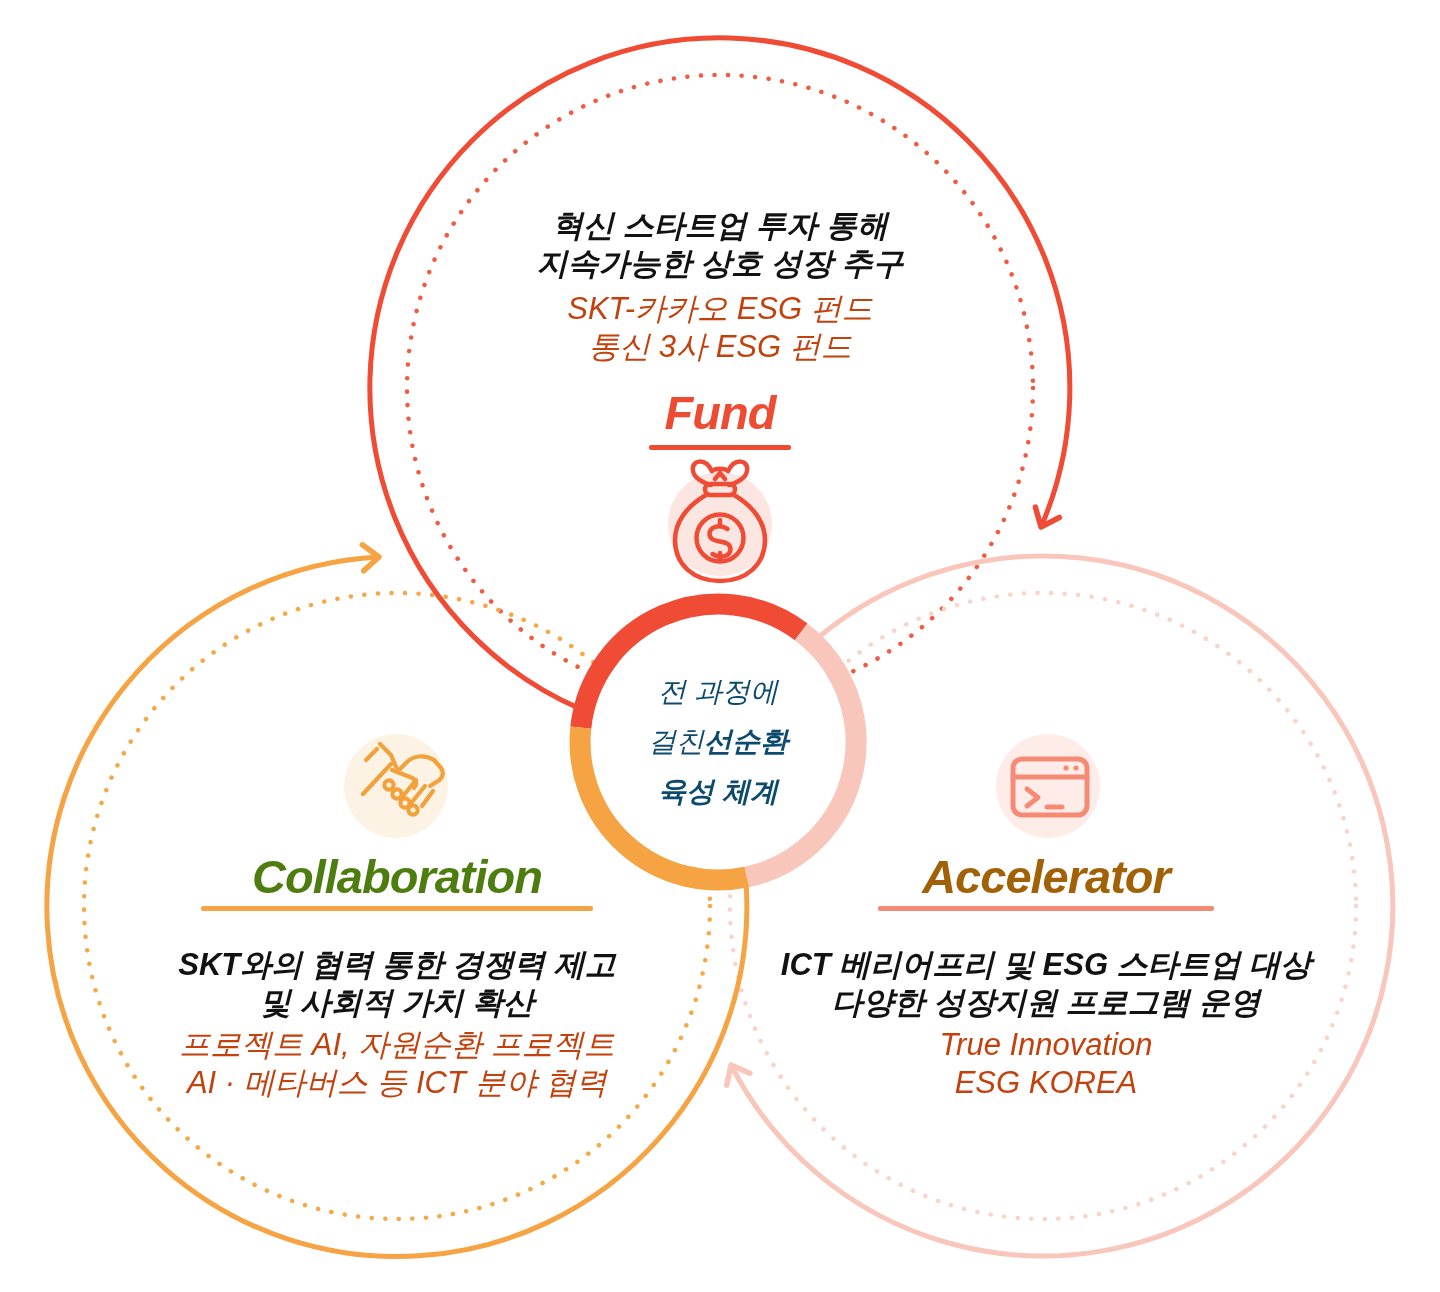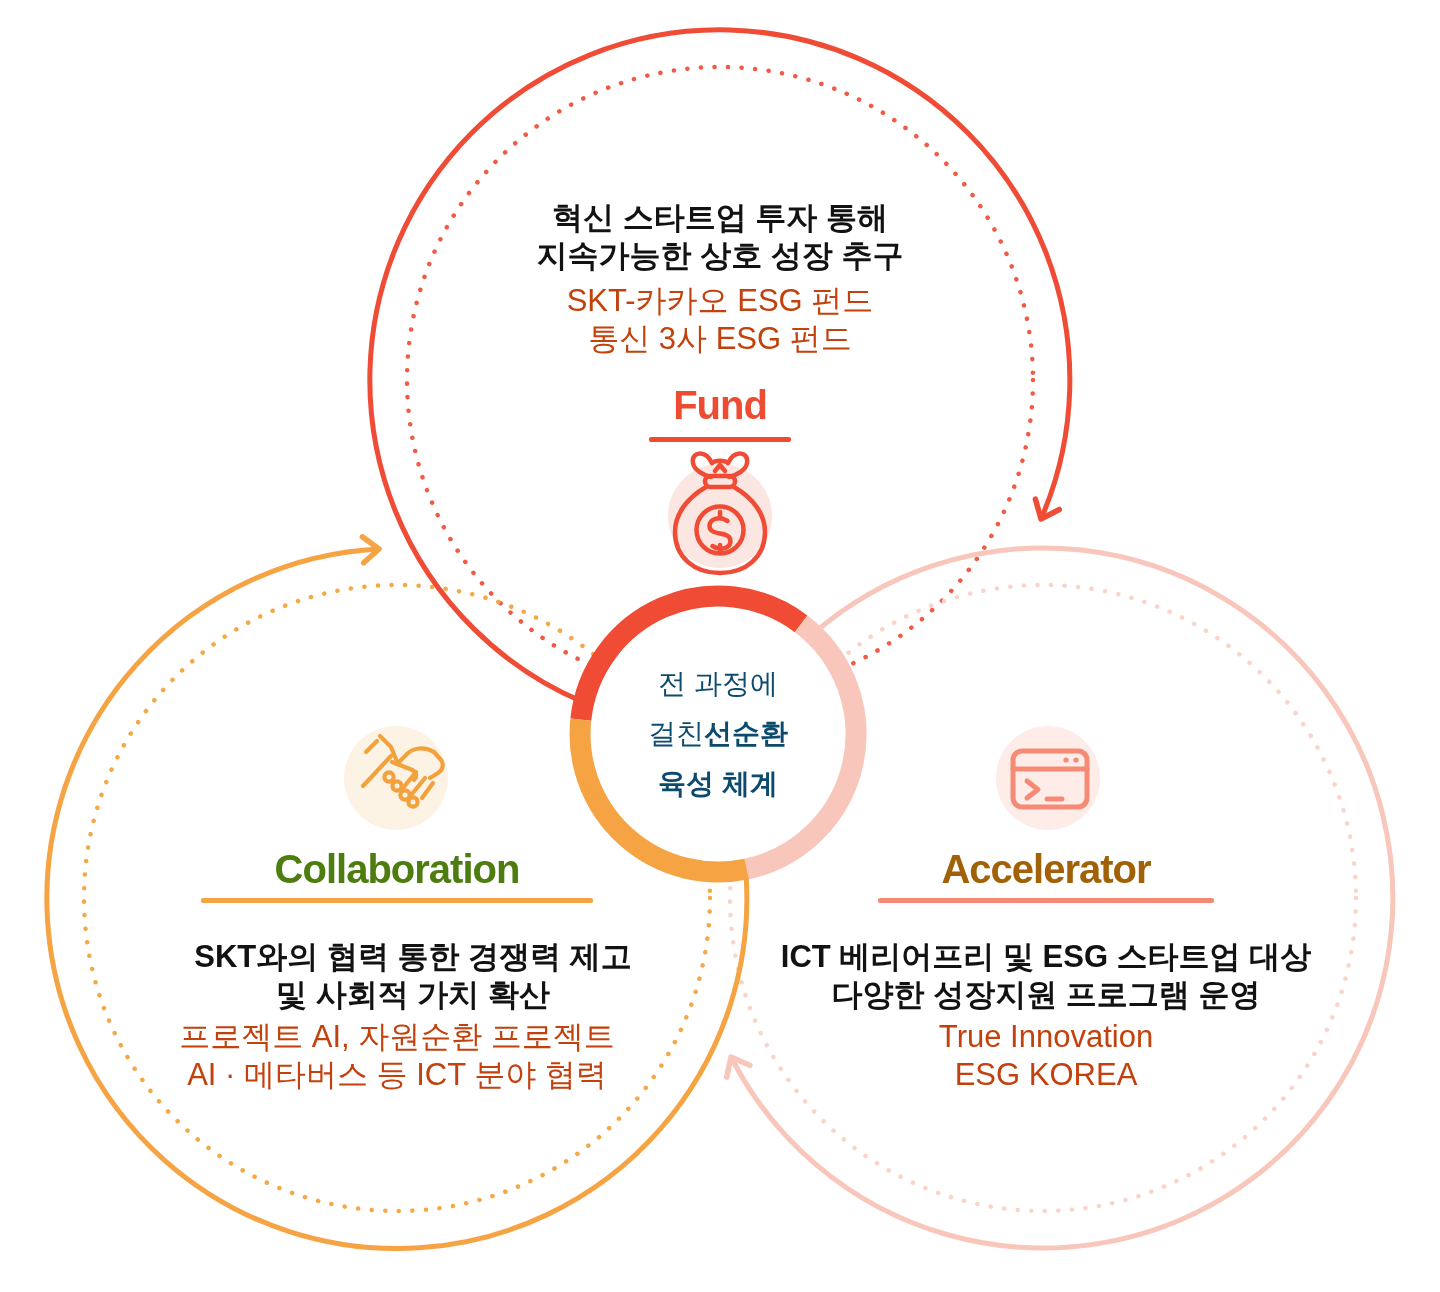--- a/index.html
+++ b/index.html
@@ -1,26 +1,26 @@
 <!DOCTYPE html>
 <html><head>
 <meta charset="utf-8">
 <style>
   html,body{margin:0;padding:0;}
   body{
     width:1440px;height:1292px;background:#ffffff;overflow:hidden;
     font-family:"Liberation Sans","DejaVu Sans",sans-serif;
     position:relative;
   }
-  .canvas{position:absolute;left:0;top:0;width:1440px;height:1161px;}
+  .canvas{position:absolute;left:0;top:8px;width:1440px;height:1161px;font-style:italic;}
   svg.art{position:absolute;left:0;top:0;}
   .txt{position:absolute;transform:translateX(-50%);text-align:center;white-space:nowrap;}
   .desc{font-size:31px;line-height:38px;font-weight:700;color:#121212;}
   .sub{font-size:31px;line-height:38px;font-weight:400;color:#c2410c;}
-  .title{font-size:40px;font-weight:700;line-height:62px;letter-spacing:-1px;}
+  .title{font-size:47px;font-weight:700;line-height:62px;letter-spacing:-1px;}
   .title.red{color:#ee4b33;}
   .title.orange{color:#4d7c0f;}
   .title.salmon{color:#a16207;}
   .underline{position:absolute;transform:translateX(-50%);height:5px;border-radius:2px;}
   .underline.red{background:#ee4b33;}
   .underline.orange{background:#f5a343;}
   .underline.salmon{background:#f58a74;}
   .center-text{font-size:28px;line-height:50px;font-weight:400;color:#0c4a6e;}
   .center-text .b{font-weight:700;}
   .center-text .pre{}
@@ -112,21 +112,21 @@
   </div>
   <div class="txt sub" style="left:720px;top:282px;">
     <div>SKT-카카오 ESG 펀드</div>
     <div>통신 3사 ESG 펀드</div>
   </div>
   <div class="txt title red" style="left:720px;top:374px;">Fund</div>
   <div class="underline red" style="left:720px;top:437px;width:142px;"></div>
 
   <div class="txt title orange" style="left:397px;top:838px;">Collaboration</div>
   <div class="underline orange" style="left:397px;top:898px;width:392px;"></div>
-  <div class="txt desc" style="left:397px;top:938px;margin-left:16px;">
+  <div class="txt desc" style="left:397px;top:938px;">
     <div>SKT와의 협력 통한 경쟁력 제고</div>
     <div>및 사회적 가치 확산</div>
   </div>
   <div class="txt sub" style="left:397px;top:1018px;">
     <div>프로젝트 AI, 자원순환 프로젝트</div>
     <div>AI · 메타버스 등 ICT 분야 협력</div>
   </div>
 
   <div class="txt title salmon" style="left:1046px;top:838px;">Accelerator</div>
   <div class="underline salmon" style="left:1046px;top:898px;width:336px;"></div>

